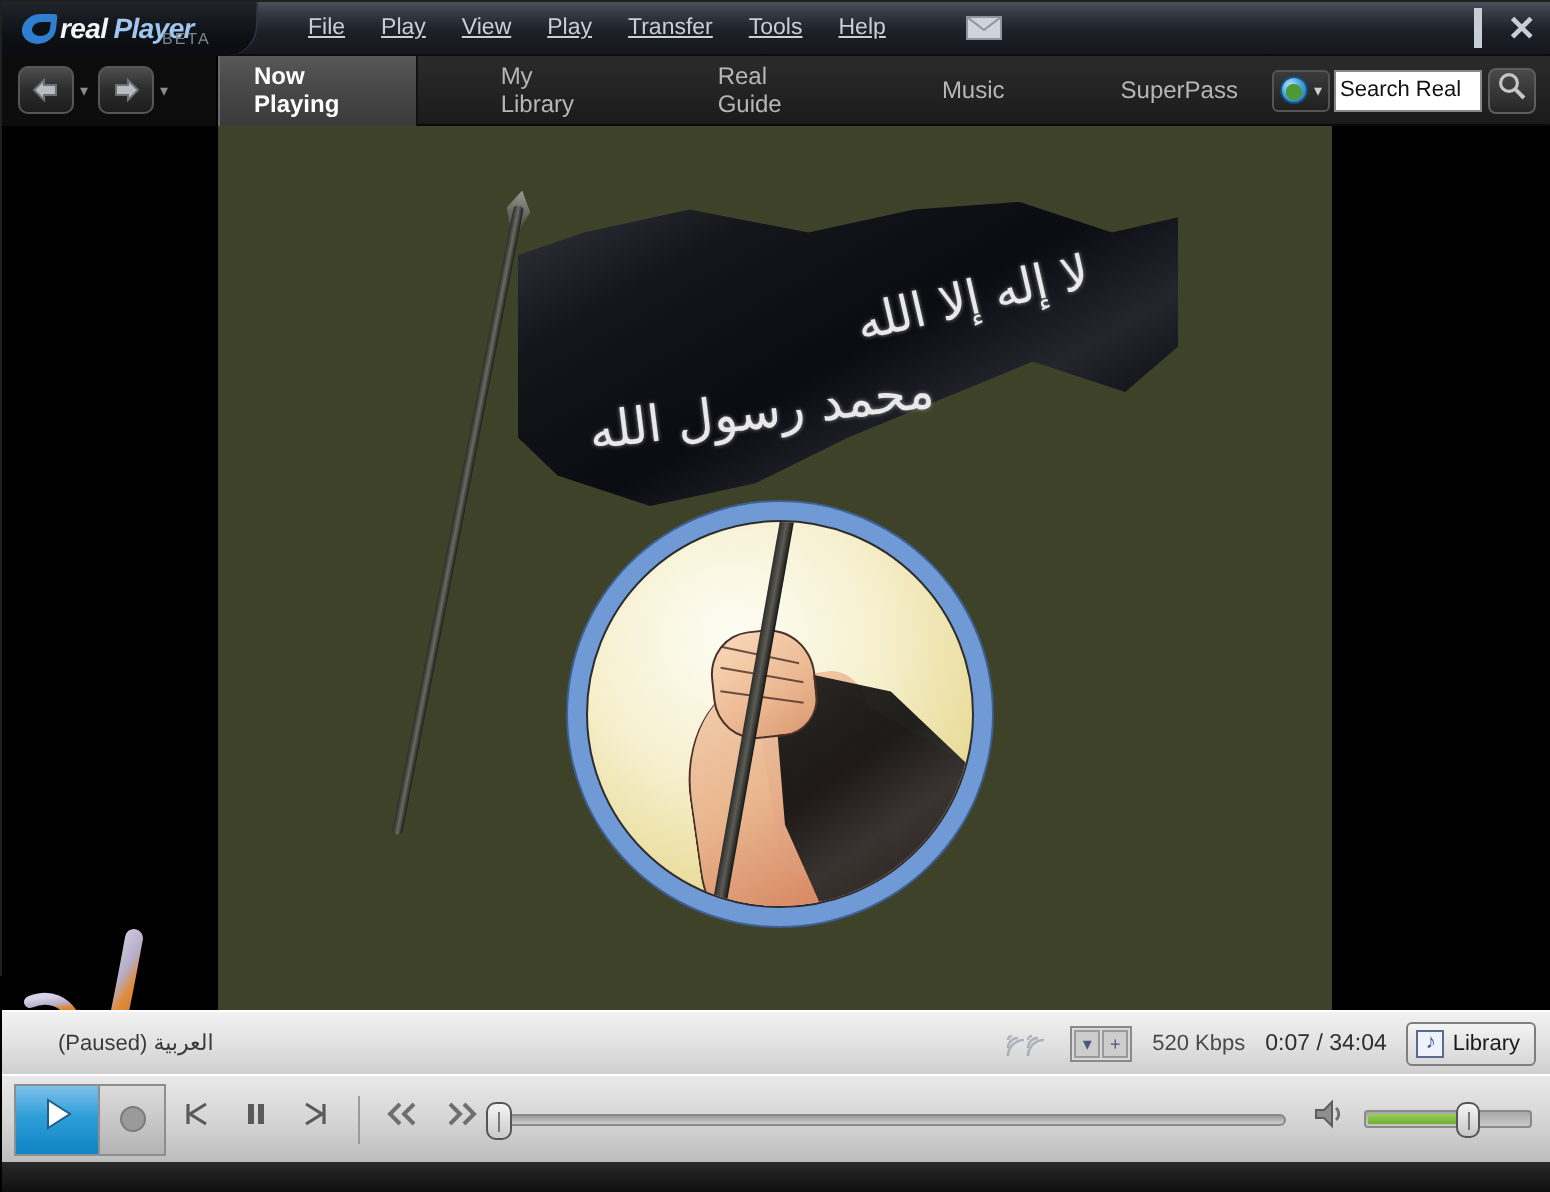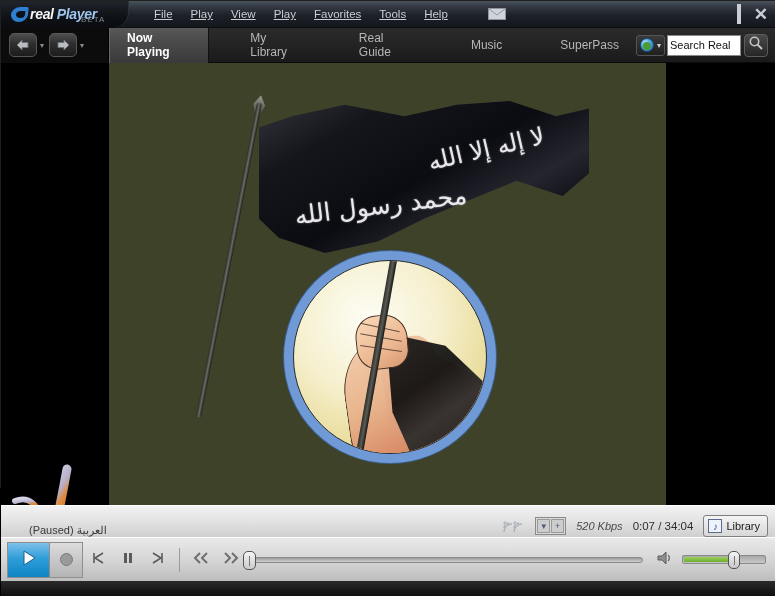--- a/index.html
+++ b/index.html
@@ -214,33 +214,33 @@
   .calligraphy{
     position:absolute; left:4px; top:400px; width:160px; height:132px;
     pointer-events:none; z-index:40;
   }
 
   
   .statusbar{
     position:absolute; left:0; top:504px; width:775px; height:32px;
     background: linear-gradient(180deg,#f2f2f2 0%,#e4e4e4 45%,#cfcfcf 100%);
     border-top:1px solid #ffffff;
-    display:flex; align-items:flex-end;
+    display:flex; align-items:center;
   }
   .status-left{ flex:1; padding-left:28px; color:#3a3a3a; font-size:11px; white-space:nowrap;}
   .status-right{ display:flex; align-items:center; gap:10px; padding-right:8px; }
   .wave-icon{ width:24px;height:18px; opacity:.45; }
   .bitbox{
     display:flex; gap:1px; border:1px solid #8a8a8a; background:#d9d9d9; padding:1px;
   }
   .bitcell{
     width:13px;height:14px;background:#cdcdcd;border:1px solid #9a9a9a;
     display:flex;align-items:center;justify-content:center;color:#4a5a75;font-size:9px;
   }
-  .kbps{ color:#4a4a4a; font-size:11px;font-style:italic; }
+  .kbps{ color:#4a4a4a; font-size:11px; }
   .timecode{ color:#2f2f2f; font-size:11.5px; }
   .playlist-btn{
     display:flex;align-items:center;gap:4px;
     height:22px;padding:0 7px 0 4px;
     background:linear-gradient(180deg,#f4f4f4,#d7d7d7);
     border:1px solid #7f7f7f; border-radius:3px;
     color:#1a1a1a;font-size:11px;cursor:pointer;
   }
   .note-box{
     width:14px;height:14px;background:#eef2fb;border:1px solid #5a6b8f;
@@ -322,21 +322,21 @@
       <span class="logo-real">real</span>
       <span class="logo-player">Player</span>
       <span class="logo-beta">BETA</span>
     </div>
 
     <div class="menubar">
       <span class="menu-item"><u>File</u></span>
       <span class="menu-item"><u>Play</u></span>
       <span class="menu-item"><u>View</u></span>
       <span class="menu-item"><u>Play</u></span>
-      <span class="menu-item"><u>Favorites</u></span>
+      <span class="menu-item"><u>Transfer</u></span>
       <span class="menu-item"><u>Tools</u></span>
       <span class="menu-item"><u>Help</u></span>
       <span class="mail-icon">
         <svg width="18" height="12" viewBox="0 0 18 12">
           <rect x="0.5" y="0.5" width="17" height="11" fill="#cfd4da" stroke="#8f959c"></rect>
           <path d="M0.5 0.5 L9 7 L17.5 0.5" fill="none" stroke="#8f959c"></path>
         </svg>
       </span>
     </div>
 

